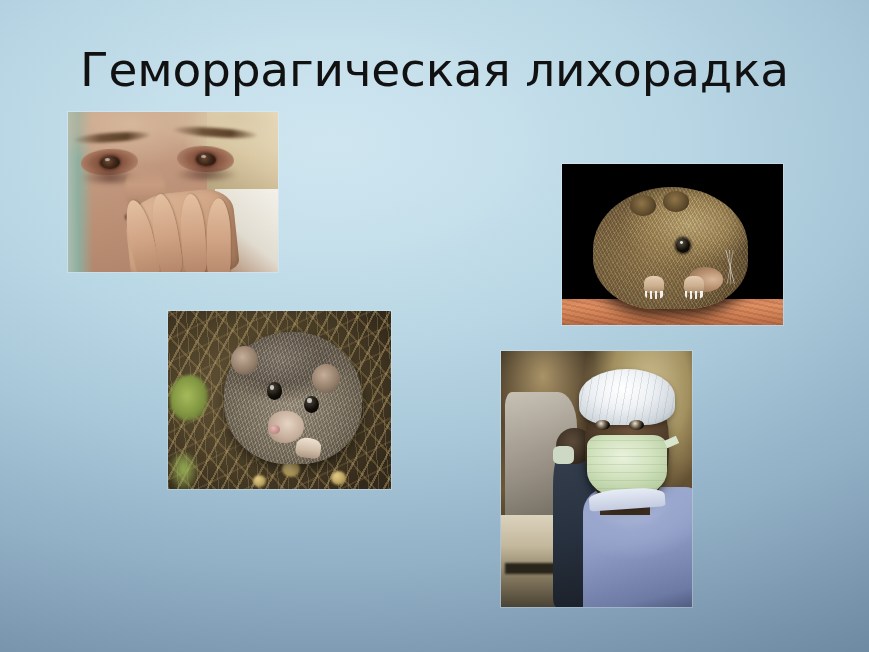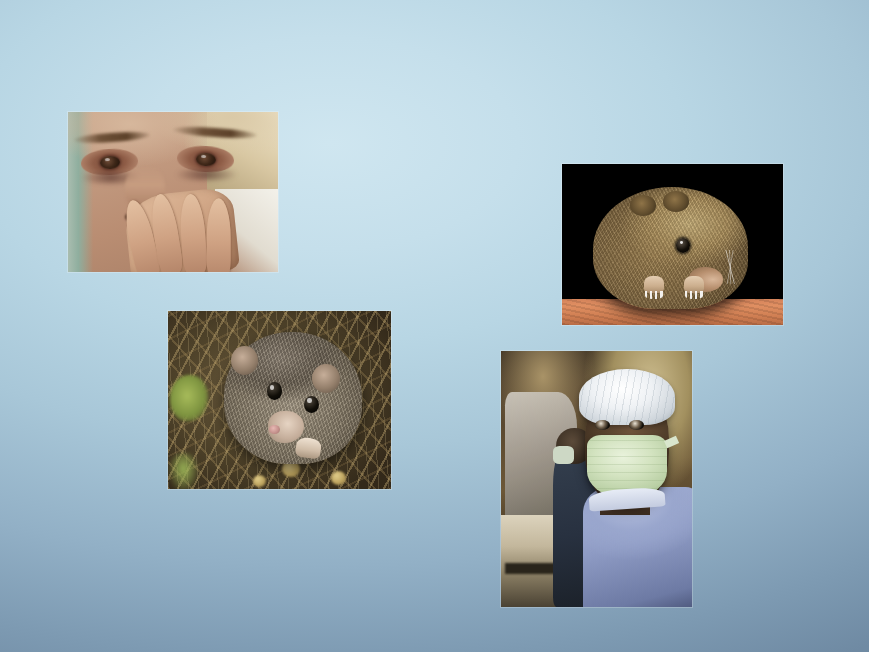--- a/index.html
+++ b/index.html
@@ -452,20 +452,21 @@
     background: linear-gradient(180deg, #e7ecf6 0%, #c3cbdf 100%);
     border-radius: 40% 40% 10% 10%;
     transform: rotate(-4deg);
   }
 </style>
 </head>
 <body>
 
 <div class="slide">
 
+  <div class="slide-title">Геморрагическая лихорадка</div>
 
   <div class="pic" id="pic-patient-face" title="Patient face with haemorrhagic (bleeding) eyes, hand covering mouth" aria-label="Patient face with haemorrhagic (bleeding) eyes, hand covering mouth" style="left: 68px; top: 112px; width: 210px; height: 160px;">
     <div class="layer">
       <div class="face-hair"></div>
       <div class="face-bg-light"></div>
       <div class="face-temple"></div>
       <div class="brow left"></div>
       <div class="brow right"></div>
       <div class="eye left">
         <div class="iris"></div>

